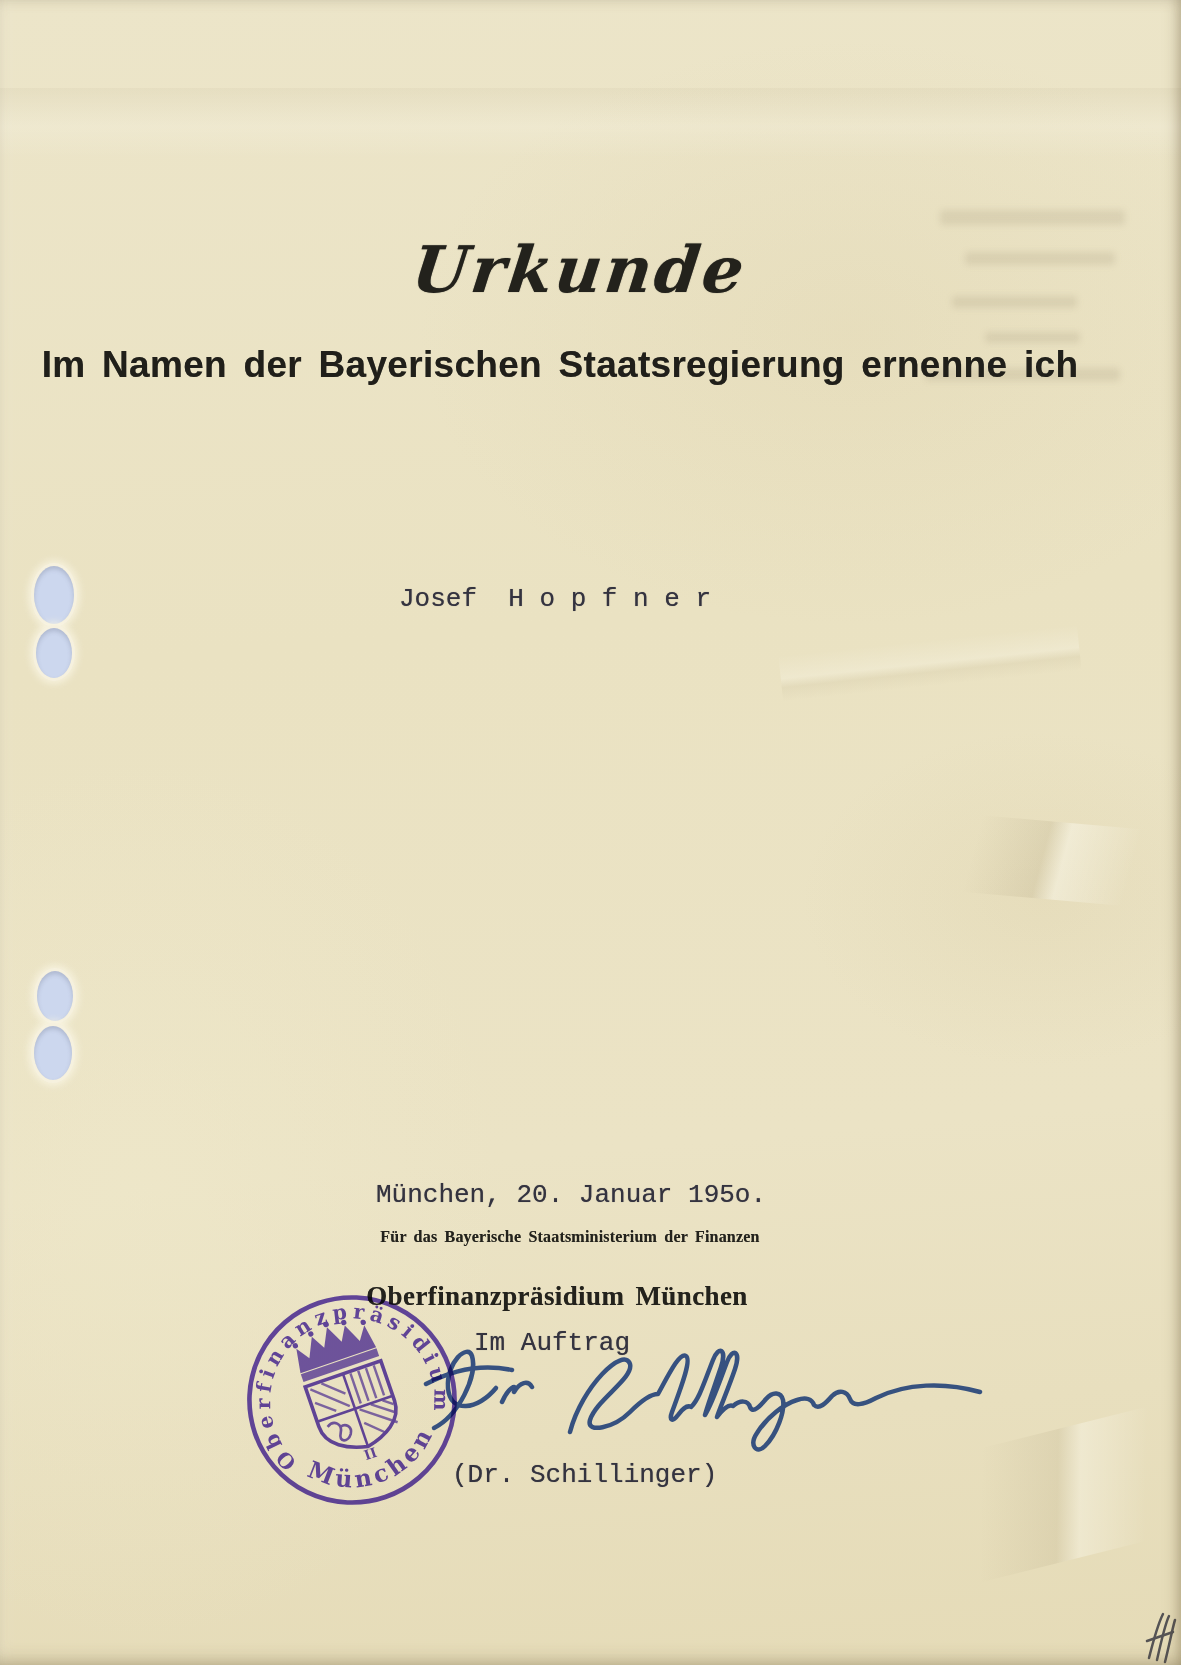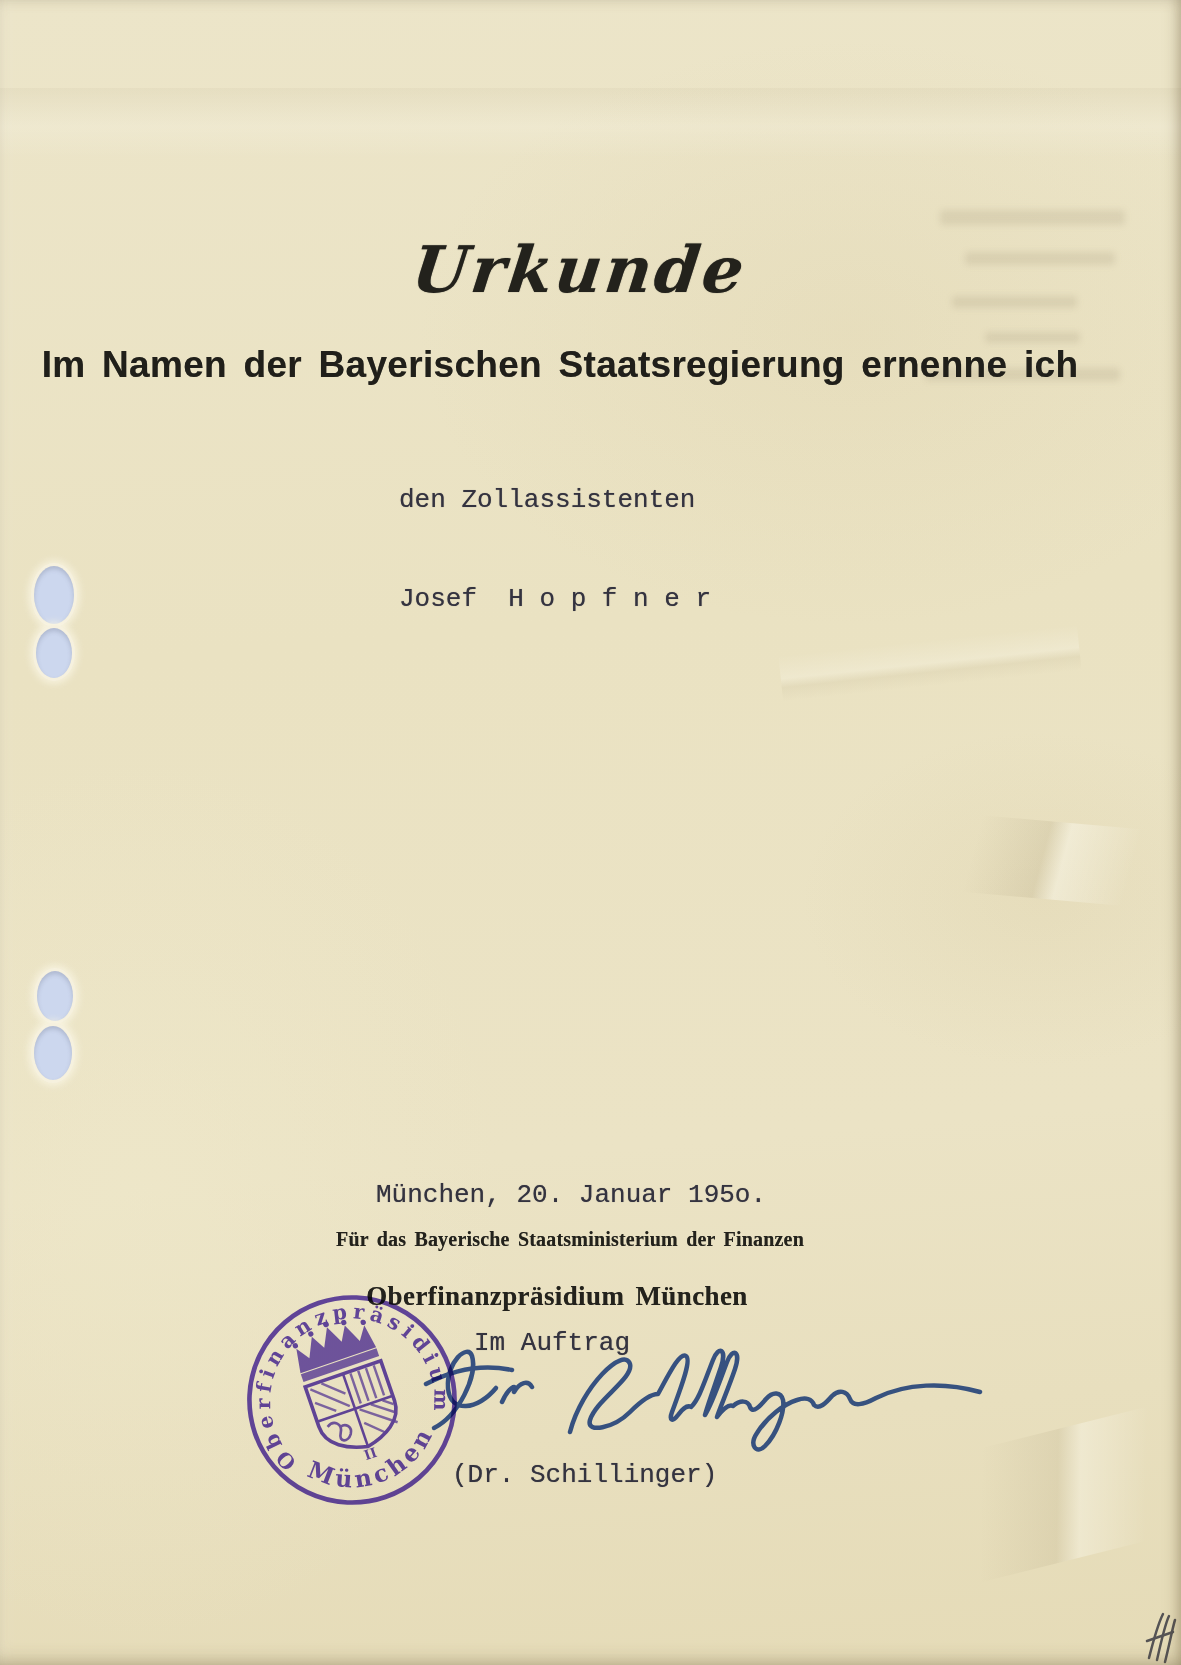--- a/index.html
+++ b/index.html
@@ -45,21 +45,21 @@
     font-family:"DejaVu Serif", serif;font-style:italic;font-weight:bold;
     font-size:64px;color:#23221c;letter-spacing:3px;transform:skewX(-7deg);
     text-shadow:0 0 1px rgba(30,30,25,.6);
   }
   .center-line{left:0;text-align:center;z-index:2;}
   .proclaim{width:1120px;font-family:"Liberation Sans", sans-serif;font-weight:700;
     font-size:37px;color:#201f1a;letter-spacing:.3px;word-spacing:6px;
     text-shadow:0 0 .5px rgba(30,30,25,.55);}
   .serifbold{font-family:"Liberation Serif", serif;font-weight:700;color:#23221c;
     text-shadow:0 0 .5px rgba(30,30,25,.5);}
-  .ministry{width:1140px;font-size:20px;letter-spacing:.2px;word-spacing:3px;}
+  .ministry{width:1140px;font-size:16px;letter-spacing:.2px;word-spacing:3px;}
   .office{width:1114px;font-size:27px;letter-spacing:.4px;word-spacing:4px;}
   .tw{font-family:"Liberation Mono", monospace;font-size:26px;color:#34333f;
     white-space:pre;z-index:2;text-shadow:0 0 .7px rgba(45,45,65,.65);}
 
   .stamp-svg{z-index:3;mix-blend-mode:multiply;opacity:.92;}
   .sig-svg{z-index:4;mix-blend-mode:multiply;}
   .scribble-svg{z-index:4;}
 </style>
 </head>
 <body>
@@ -81,21 +81,20 @@
   <div class="hole" style="left:36px;top:628px;width:36px;height:50px;"></div>
   <div class="hole" style="left:37px;top:971px;width:36px;height:50px;"></div>
   <div class="hole" style="left:34px;top:1026px;width:38px;height:54px;"></div>
 
   <div class="abs center-line" style="top:232px;width:1160px;">
     <span class="script-title" style="display:inline-block;">Urkunde</span>
   </div>
 
   <div class="abs center-line proclaim" style="top:344px;">Im Namen der Bayerischen Staatsregierung ernenne ich</div>
 
-  <div class="abs tw" style="top:485px;left:399px;">den Zollassistenten</div>
 
   <div class="abs tw" style="top:584px;left:399px;">Josef  H o p f n e r</div>
 
 
   <div class="abs tw" style="top:1180px;left:376px;">München, 20. Januar 195o.</div>
 
   <div class="abs center-line serifbold ministry" style="top:1228px;">Für das Bayerische Staatsministerium der Finanzen</div>
 
   <div class="abs center-line serifbold office" style="top:1281px;">Oberfinanzpräsidium München</div>
 

